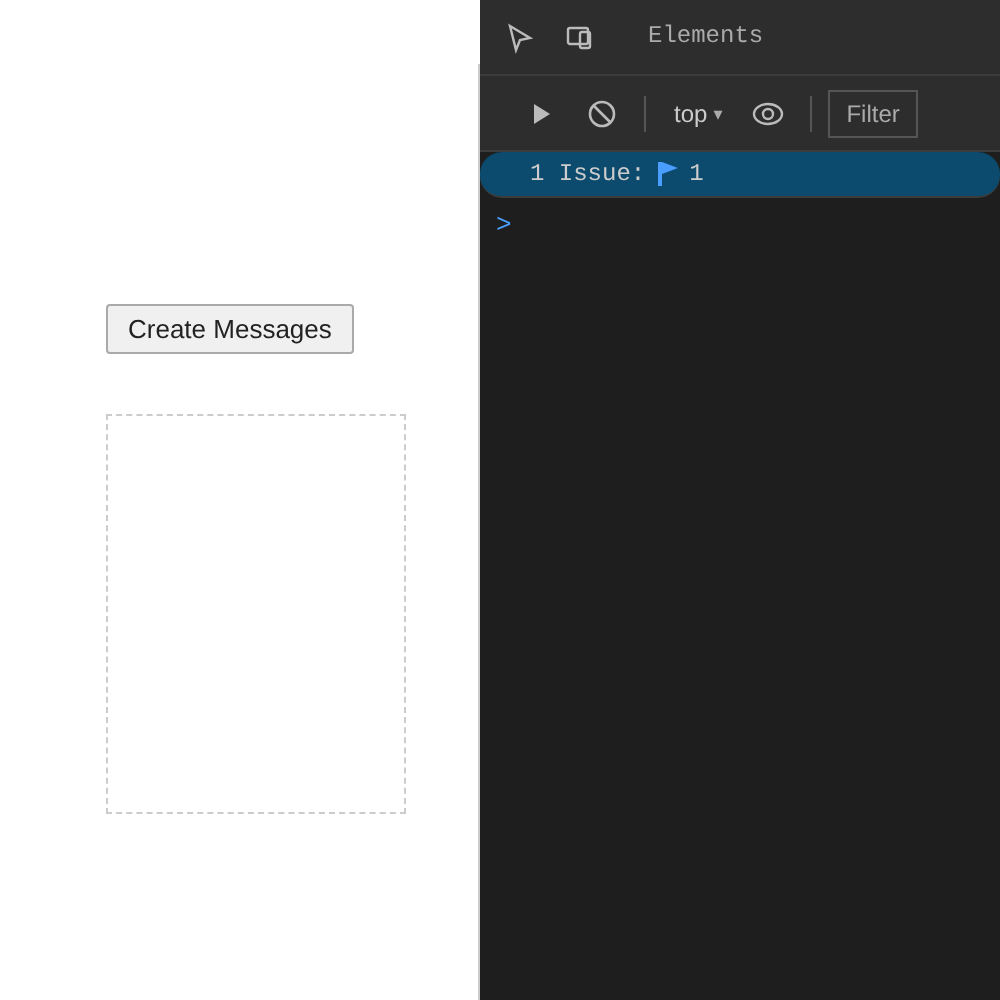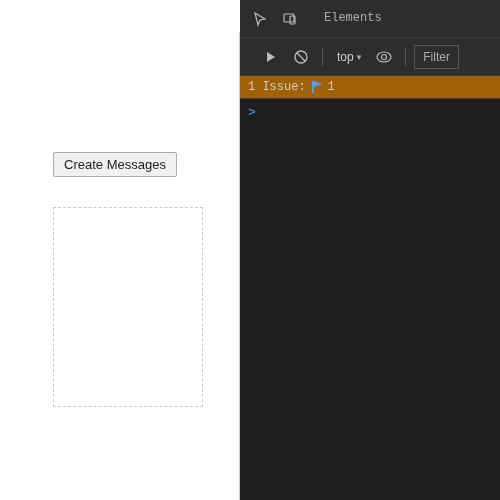--- a/index.html
+++ b/index.html
@@ -143,26 +143,27 @@
       cursor: pointer;
       height: 24px;
       display: flex;
       align-items: center;
     }
 
     
     .issues-bar {
       display: flex;
       align-items: center;
-      padding: 4px 8px;
-      background: #a16207;
+      padding: 4px 25px;
+      background: #0c4a6e;
       border-bottom: 1px solid #3c3c3c;
       font-size: 12px;
       color: #ccc;
       gap: 4px;
+      border-radius: 11px;
     }
 
     
     .console-content {
       flex: 1;
       background: #1e1e1e;
       padding: 4px 8px;
       overflow-y: auto;
       display: flex;
       flex-direction: column;

